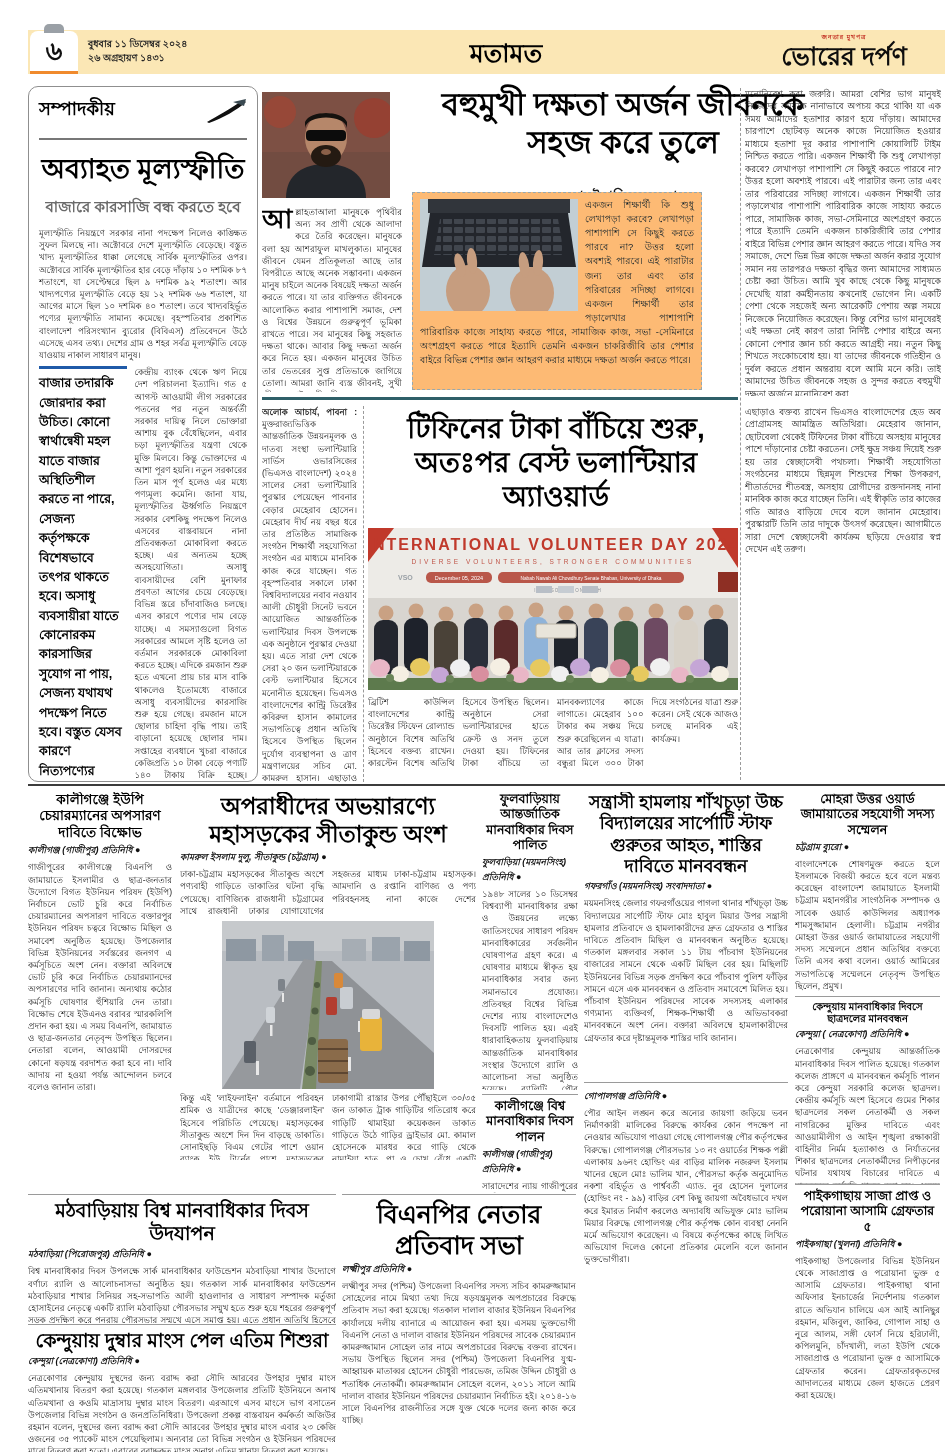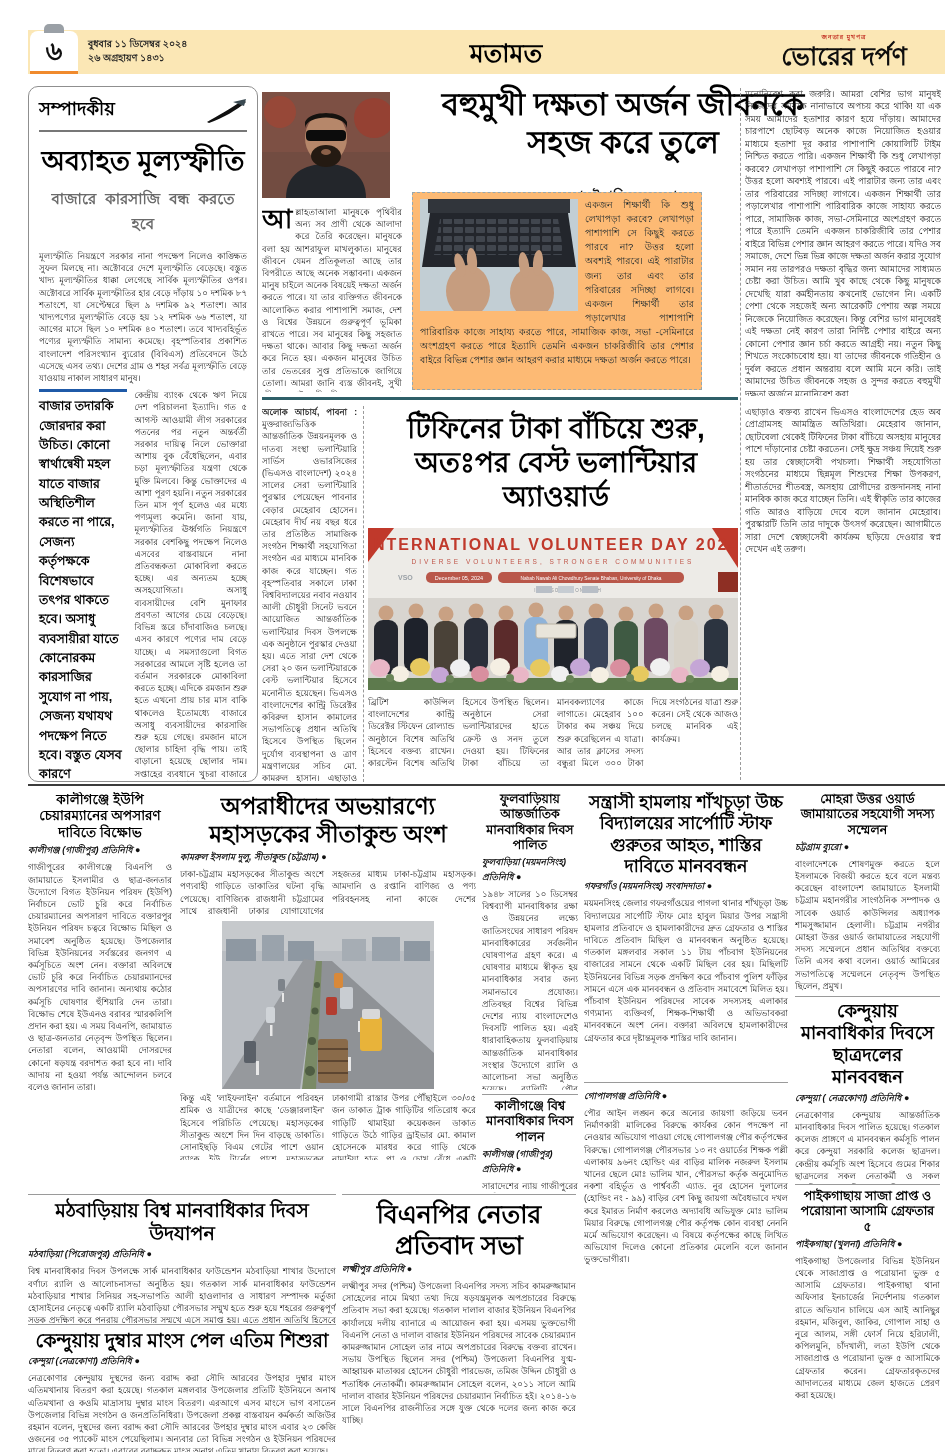--- a/index.html
+++ b/index.html
@@ -19,24 +19,24 @@
   .num{font-size:26px;font-weight:800;color:#101010;line-height:40px;}
   .dateblock{position:absolute;left:60px;top:7px;font-size:9.5px;font-weight:700;color:#222;line-height:1.5;}
   .secttitle{position:absolute;left:358px;top:4px;width:240px;text-align:center;
              font-size:25px;font-weight:800;color:#000;}
   .logo{position:absolute;right:6px;top:2px;width:190px;text-align:center;}
   .logo .tag{font-size:6px;font-weight:700;color:#c0271c;letter-spacing:1px;}
   .logo .nm{font-size:25px;font-weight:800;color:#0d0d0d;position:relative;line-height:1.1;}
   
   .edbox{position:absolute;left:28px;top:86px;width:230px;height:696px;border:1px solid #8f8f8f;
          border-radius:10px;padding:8px 10px;box-sizing:border-box;overflow:hidden;}
-  .edlabelrow{display:flex;justify-content:space-between;align-items:center;border-bottom:2px solid #777;padding-bottom:4px;}
+  .edlabelrow{display:flex;justify-content:space-between;align-items:center;border-bottom:2px solid #777;padding-bottom:12px;}
   .edlabel{font-size:18px;font-weight:800;color:#000;}
   .edhead{font-size:27px;font-weight:800;color:#000;text-align:center;margin:8px 0 2px;}
-  .edsub{font-size:15px;font-weight:800;color:#6a6a6a;text-align:center;margin-bottom:13px;font-family:Liberation Mono, monospace;}
+  .edsub{font-size:15px;font-weight:800;color:#6a6a6a;text-align:center;margin-bottom:7px;}
   .edcols{display:flex;gap:7px;margin-top:5px;}
   .edpull{width:44%;font-size:12.5px;font-weight:700;line-height:1.55;color:#000;
           border-top:3px solid #1f5aa8;border-bottom:3px solid #1f5aa8;padding:5px 0;}
   .edright{width:56%;}
   
   .tealrule{position:absolute;left:262px;top:397px;width:476px;height:3px;background:#2e5f68;}
   .darkrule{position:absolute;left:28px;top:784px;width:917px;height:2px;background:#3c3c3c;}
   .vdash{position:absolute;left:740px;top:88px;height:692px;border-left:1px dashed #9a9a9a;}
   .sep{border-top:1px solid #9a9a9a;padding-top:4px;}
   .bluebox{position:absolute;left:412px;top:192px;width:290px;height:198px;background:#fdba74;
@@ -300,21 +300,21 @@
   <div class="bt">পৌর আইন লঙ্ঘন করে অন্যের জায়গা জড়িয়ে ভবন নির্মাণকারী মালিকের বিরুদ্ধে কার্যকর কোন পদক্ষেপ না নেওয়ার অভিযোগ পাওয়া গেছে গোপালগঞ্জ পৌর কর্তৃপক্ষের বিরুদ্ধে। গোপালগঞ্জ পৌরসভার ১৩ নং ওয়ার্ডের শিক্ষক পল্লী এলাকায় ৯৬নং হোল্ডিং এর বাড়ির মালিক নজরুল ইসলাম খানের ছেলে মোঃ ভালিম খান, পৌরসভা কর্তৃক অনুমোদিত নকশা বহির্ভূত ও পার্শ্ববর্তী এ্যাড. নুর হোসেন দুলালের (হোল্ডিং নং - ৯৯) বাড়ির বেশ কিছু জায়গা অবৈধভাবে দখল করে ইমারত নির্মাণ করলেও অদ্যাবধি অভিযুক্ত মোঃ ভালিম মিয়ার বিরুদ্ধে গোপালগঞ্জ পৌর কর্তৃপক্ষ কোন ব্যবস্থা নেননি মর্মে অভিযোগ করেছেন। এ বিষয়ে কর্তৃপক্ষের কাছে লিখিত অভিযোগ দিলেও কোনো প্রতিকার মেলেনি বলে জানান ভুক্তভোগীরা।</div>
 </div>
 
 <div class="abs clip" style="left:795px;top:792px;width:145px;height:200px;">
   <div class="hl ctr" style="font-size:12.5px;">মোহরা উত্তর ওয়ার্ড জামায়াতের সহযোগী সদস্য সম্মেলন</div>
   <div class="by">চট্টগ্রাম ব্যুরো ●</div>
   <div class="bt">বাংলাদেশকে শোষণমুক্ত করতে হলে ইসলামকে বিজয়ী করতে হবে বলে মন্তব্য করেছেন বাংলাদেশ জামায়াতে ইসলামী চট্টগ্রাম মহানগরীর সাংগঠনিক সম্পাদক ও সাবেক ওয়ার্ড কাউন্সিলর অধ্যাপক শামসুজ্জামান হেলালী। চট্টগ্রাম নগরীর মোহরা উত্তর ওয়ার্ড জামায়াতের সহযোগী সদস্য সম্মেলনে প্রধান অতিথির বক্তব্যে তিনি এসব কথা বলেন। ওয়ার্ড আমিরের সভাপতিত্বে সম্মেলনে নেতৃবৃন্দ উপস্থিত ছিলেন, প্রমুখ।</div>
 </div>
 
 <div class="abs clip sep" style="left:795px;top:996px;width:145px;height:184px;">
-  <div class="hl ctr" style="font-size:18px;">কেন্দুয়ায় মানবাধিকার দিবসে ছাত্রদলের মানববন্ধন</div>
+  <div class="hl ctr" style="font-size:10px;">কেন্দুয়ায় মানবাধিকার দিবসে ছাত্রদলের মানববন্ধন</div>
   <div class="by">কেন্দুয়া ( নেত্রকোণা) প্রতিনিধি ●</div>
   <div class="bt">নেত্রকোণার কেন্দুয়ায় আন্তর্জাতিক মানবাধিকার দিবস পালিত হয়েছে। গতকাল কলেজ প্রাঙ্গণে এ মানববন্ধন কর্মসূচি পালন করে কেন্দুয়া সরকারি কলেজ ছাত্রদল। কেন্দ্রীয় কর্মসূচি অংশ হিসেবে গুমের শিকার ছাত্রদলের সকল নেতাকর্মী ও সকল নাগরিকের মুক্তির দাবিতে এবং আওয়ামীলীগ ও আইন শৃঙ্খলা রক্ষাকারী বাহিনীর নির্মম হত্যাকাণ্ড ও নির্যাতনের শিকার ছাত্রদলের নেতাকর্মীদের নিপীড়নের ঘটনার যথাযথ বিচারের দাবিতে এ মানববন্ধন কর্মসূচি পালন করা হয়। এসময় বক্তব্য দেন কেন্দুয়া সরকারি কলেজ ছাত্রদলের আহ্বায়ক আমিনুল ইসলাম (জেনিস), সিনিয়র যুগ্ম আহ্বায়ক রফিকুল ইসলাম রুবেল, প্রমুখ।</div>
 </div>
 
 <div class="abs clip sep" style="left:795px;top:1184px;width:145px;height:268px;">
   <div class="hl ctr" style="font-size:12.5px;">পাইকগাছায় সাজা প্রাপ্ত ও পরোয়ানা আসামি গ্রেফতার ৫</div>
   <div class="by">পাইকগাছা (খুলনা) প্রতিনিধি ●</div>
   <div class="bt">পাইকগাছা উপজেলার বিভিন্ন ইউনিয়ন থেকে সাজাপ্রাপ্ত ও পরোয়ানা ভুক্ত ৫ আসামি গ্রেফতার। পাইকগাছা থানা অফিসার ইনচার্জের নির্দেশনায় গতকাল রাতে অভিযান চালিয়ে এস আই আনিছুর রহমান, মজিবুল, জাকির, গোপাল সাহা ও নুরে আলম, সঙ্গী ফোর্স নিয়ে হরিঢালী, কপিলমুনি, চাঁদখালী, লতা ইউপি থেকে সাজাপ্রাপ্ত ও পরোয়ানা ভুক্ত ৫ আসামিকে গ্রেফতার করেন। গ্রেফতারকৃতদের আদালতের মাধ্যমে জেল হাজতে প্রেরণ করা হয়েছে।</div>
 </div>
 

